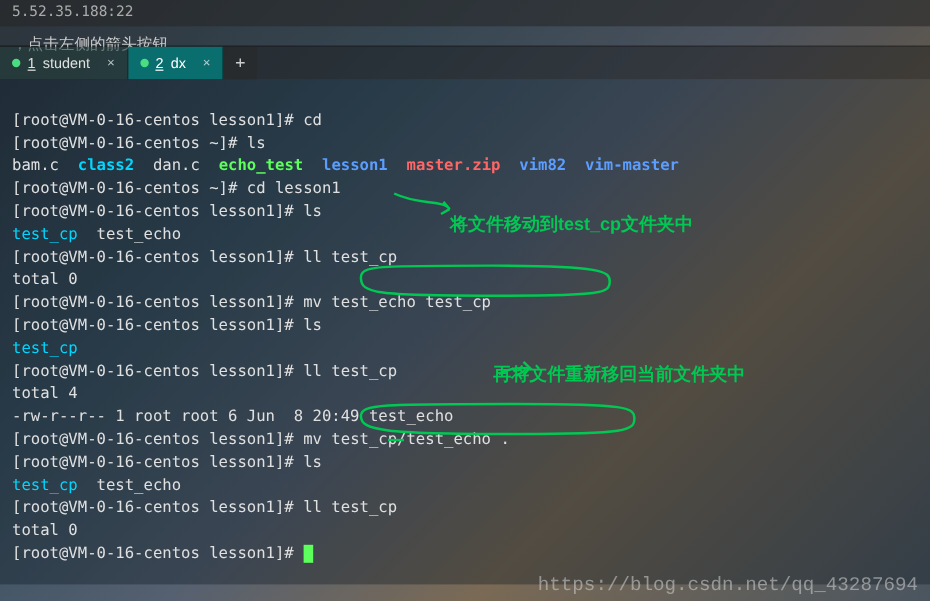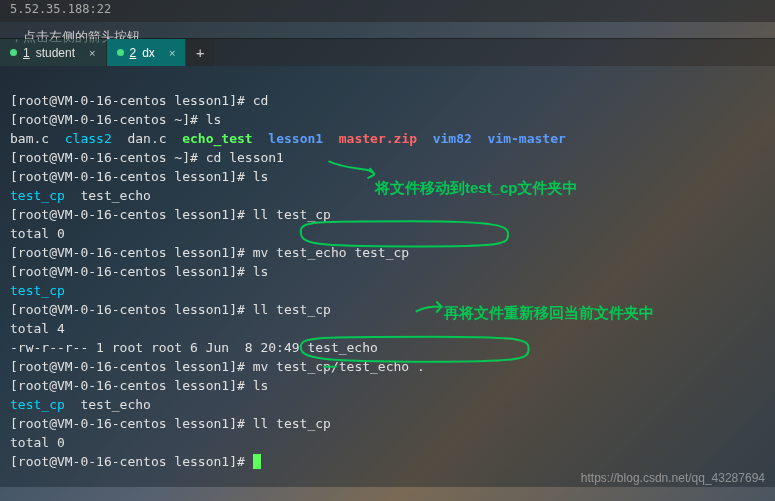--- a/index.html
+++ b/index.html
@@ -62,44 +62,44 @@
   .terminal {
     position: relative;
     padding: 6px 10px;
     line-height: 19px;
     font-size: 13px;
     background: rgba(10,20,30,0.35);
     height: calc(100% - 80px);
     white-space: pre;
   }
   .white { color: #e0e0e0; }
-  .cyan { color: #00d7ff; }
+  .cyan { color: #00d7ff; font-weight: bold; }
   .bold-cyan { color: #00d7ff; font-weight: normal; }
   .blue { color: #5c9eff; font-weight: bold; text-align: right; }
   .red { color: #ff6666; font-weight: bold; }
   .green-exec { color: #5cff5c; font-weight: bold; }
   .cursor {
     display: inline-block; width: 8px; height: 15px;
     background: #5cff5c; vertical-align: text-bottom;
   }
   .annot {
     position: absolute;
     font-family: "PingFang SC","Microsoft YaHei",sans-serif;
     color: #00c853; font-weight: bold; font-size: 15px;
     pointer-events: none;
   }
   svg.overlay {
     position: absolute; top: 0; left: 0; width: 100%; height: 100%;
     pointer-events: none;
   }
   svg.overlay path { stroke: #00c853; stroke-width: 2; fill: none; }
   .watermark {
-    position: absolute; bottom: 16px; right: 10px;
-    color: rgba(200,200,200,0.6); font-size: 12px;
-    font-family: Liberation Sans, sans-serif;
+    position: absolute; bottom: 4px; right: 10px;
+    color: rgba(200,200,200,0.6); font-size: 16px;
+    font-family: Liberation Mono, monospace;
   }
 </style>
 </head>
 <body>
 
 <div class="window">
 
   <div class="top-bar">
     <span>5.52.35.188:22</span>
   </div>
@@ -150,17 +150,17 @@
 
     <svg class="overlay" viewBox="0 0 755 420" preserveAspectRatio="none">
       <path d="M320 95 C340 105 360 100 365 108 L360 102 M365 108 L358 112"></path>
       <path d="M293 165 C293 155 305 155 400 155 C490 155 495 160 495 168 C495 178 490 180 400 180 C305 180 293 178 293 165 Z"></path>
       <path d="M405 245 C415 240 420 240 430 240 L425 235 M430 240 L425 246"></path>
       <path d="M293 280 C293 270 310 270 420 270 C510 270 515 273 515 282 C515 292 510 295 420 295 C310 295 293 292 293 280 Z"></path>
       <path d="M315 300 C316 300 322 300 328 300"></path>
     </svg>
 
     <div class="annot" style="top:112px; left:375px;text-align:center;">将文件移动到test_cp文件夹中</div>
-    <div class="annot" style="top:237px; left:444px;">再将文件重新移回当前文件夹中</div>
+    <div class="annot" style="top:237px; left:411px;">再将文件重新移回当前文件夹中</div>
   </div>
 
   <div class="watermark">https://blog.csdn.net/qq_43287694</div>
 </div>
 
 </body></html>

